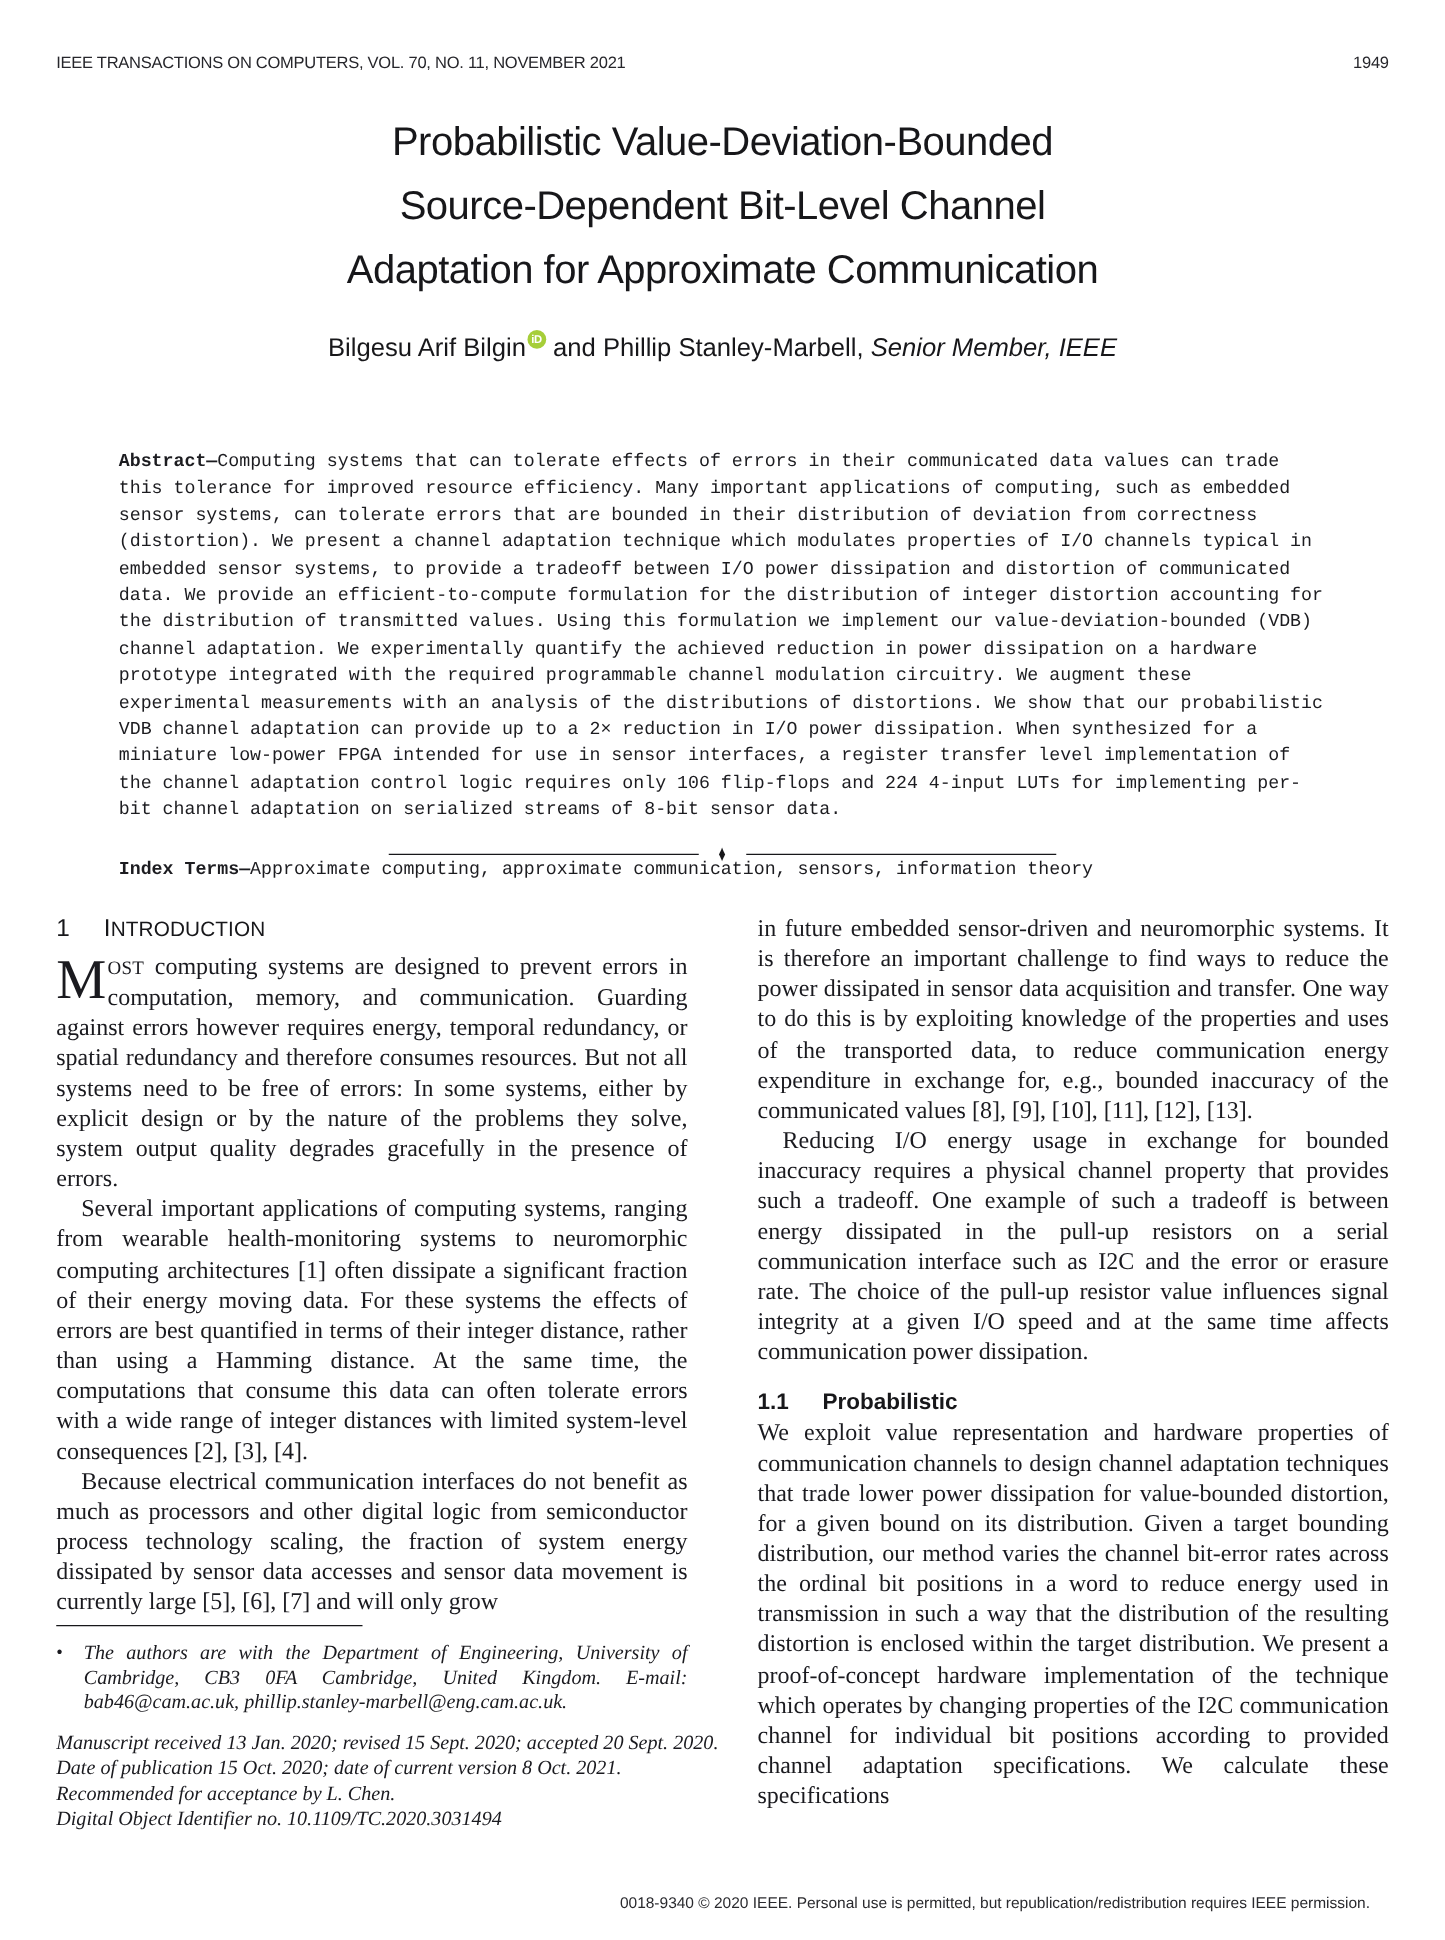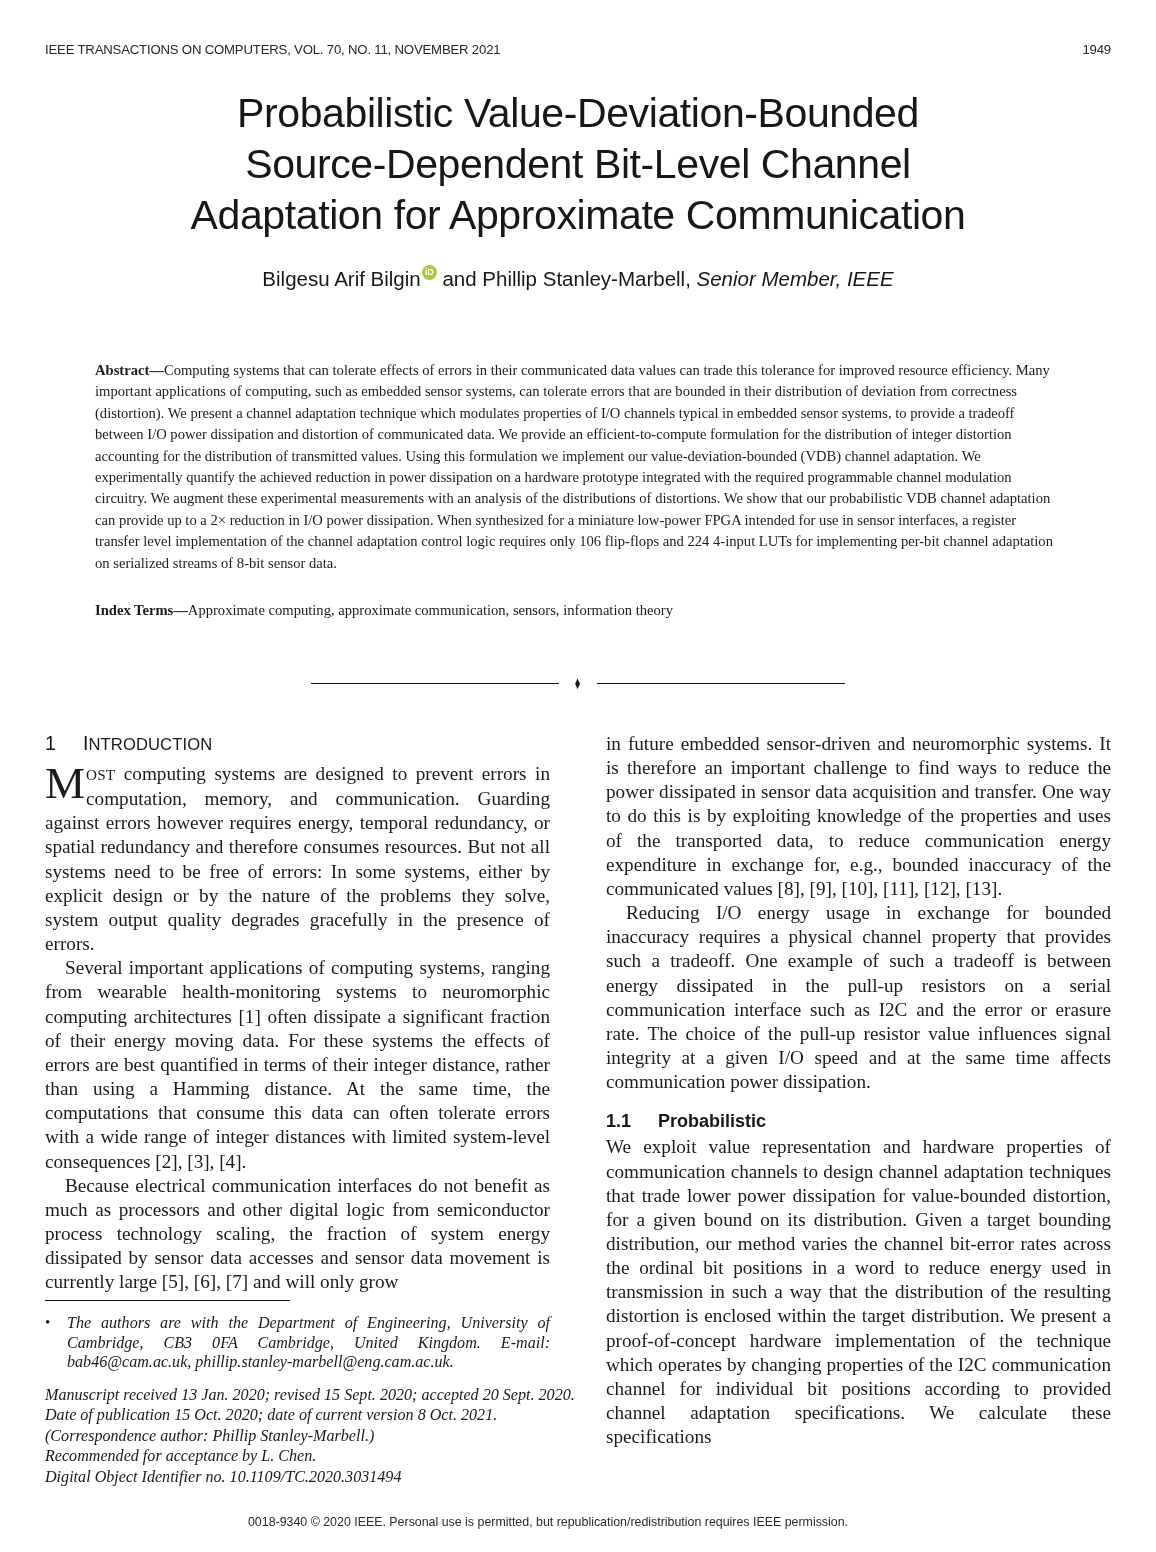--- a/index.html
+++ b/index.html
@@ -45,21 +45,21 @@
   .titleblock {
     position: absolute;
     top: 88px;
     left: 70px;
     width: 1016px;
     text-align: center;
   }
   .paper-title {
     font-family: "Liberation Sans", sans-serif;
     font-weight: 400;
-    font-size: 41px;
+    font-size: 32px;
     line-height: 51px;
     letter-spacing: -0.4px;
     color: #17171a;
     margin: 0;
   }
   .authors {
     margin-top: 26px;
     font-family: "Liberation Sans", sans-serif;
     font-size: 20.5px;
     color: #17171a;
@@ -95,21 +95,21 @@
   }
 
   
   .abstract-wrap {
     position: absolute;
     top: 360px;
     left: 95px;
     width: 968px;
   }
   .abstract, .indexterms {
-    font-family: Liberation Serif, serif;
+    font-family: Liberation Mono, monospace;
     font-size: 14.6px;
     line-height: 21.4px;
     color: #1c1c20;
     text-align: left;
     margin: 0;
   }
   .abstract b, .indexterms b {
     font-weight: bold;
   }
   .indexterms {
@@ -257,21 +257,21 @@
     color: #1a1a1f;
   }
   .fn-meta div { white-space: nowrap; }
 
   
   .footer {
     position: absolute;
     bottom: 22px;
     left: 0;
     width: 1096px;
-    text-align: center;
+    text-align: right;
     font-family: "Liberation Sans", sans-serif;
     font-size: 12.4px;
     line-height: 16.5px;
     color: #2a2a2e;
   }
 </style>
 </head>
 <body>
 
 <div class="page">
@@ -331,21 +331,20 @@
 
   <div class="footnote-wrap">
     <div class="fn-rule"></div>
     <div class="fn-item">
       <span class="fn-bullet">•</span>
       <span class="fn-text">The authors are with the Department of Engineering, University of Cambridge, CB3 0FA Cambridge, United Kingdom. E-mail: bab46@cam.ac.uk, phillip.stanley-marbell@eng.cam.ac.uk.</span>
     </div>
     <div class="fn-meta">
       <div>Manuscript received 13 Jan. 2020; revised 15 Sept. 2020; accepted 20 Sept. 2020.</div>
       <div>Date of publication 15 Oct. 2020; date of current version 8 Oct. 2021.</div>
-      <div>(Correspondence author: Phillip Stanley-Marbell.)</div>
       <div>Recommended for acceptance by L. Chen.</div>
       <div>Digital Object Identifier no. 10.1109/TC.2020.3031494</div>
     </div>
   </div>
 
   <div class="footer">
     <div>0018-9340 © 2020 IEEE. Personal use is permitted, but republication/redistribution requires IEEE permission.</div>
   </div>
 
 </div>

